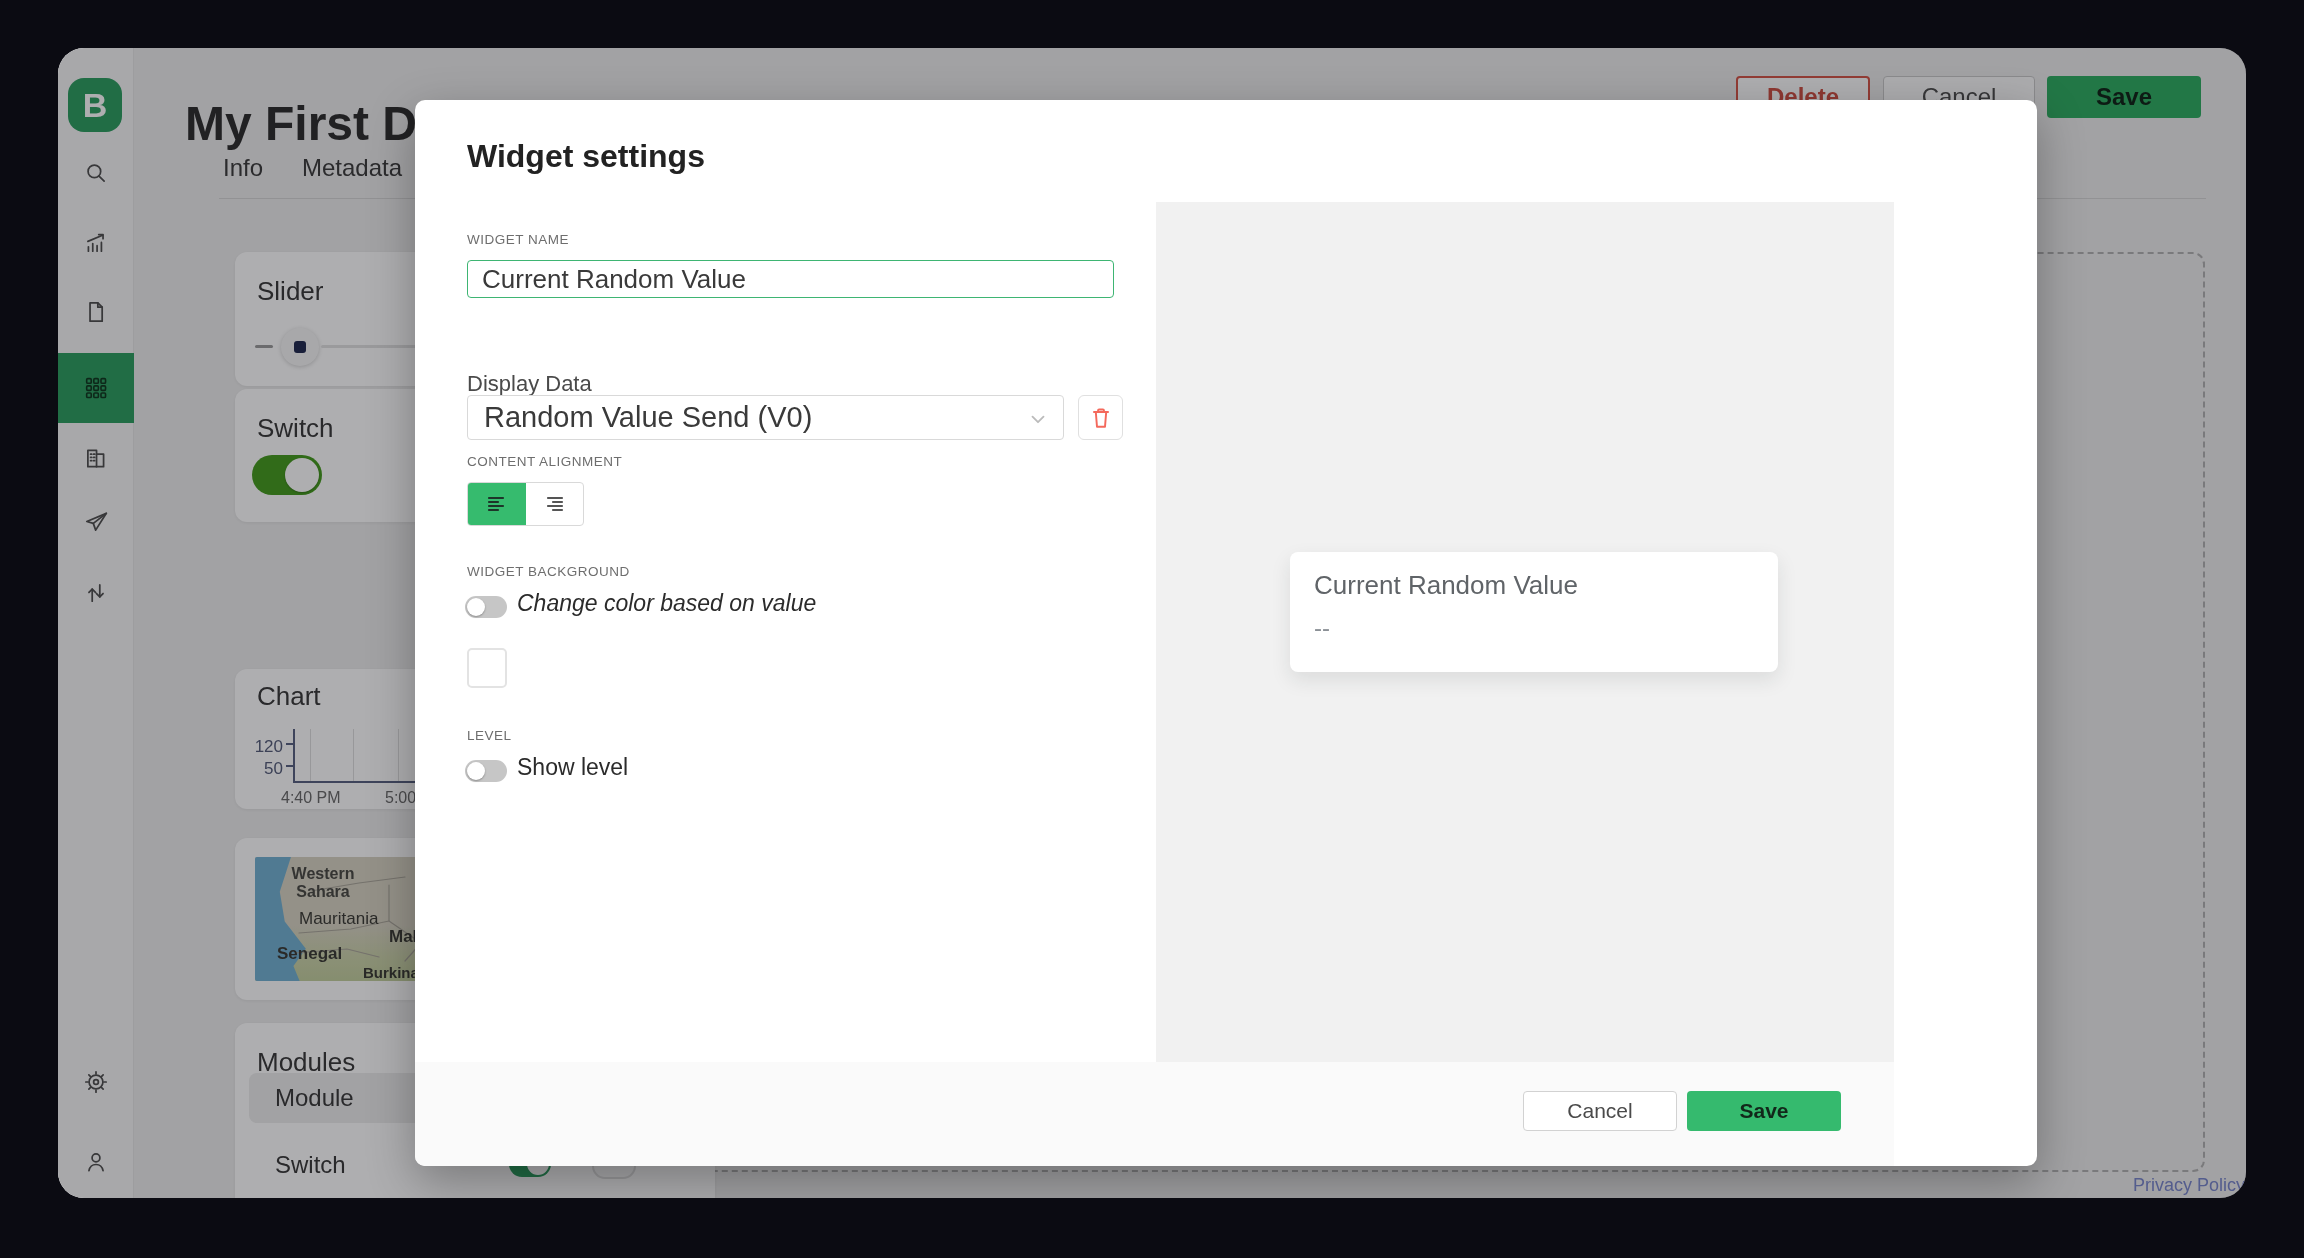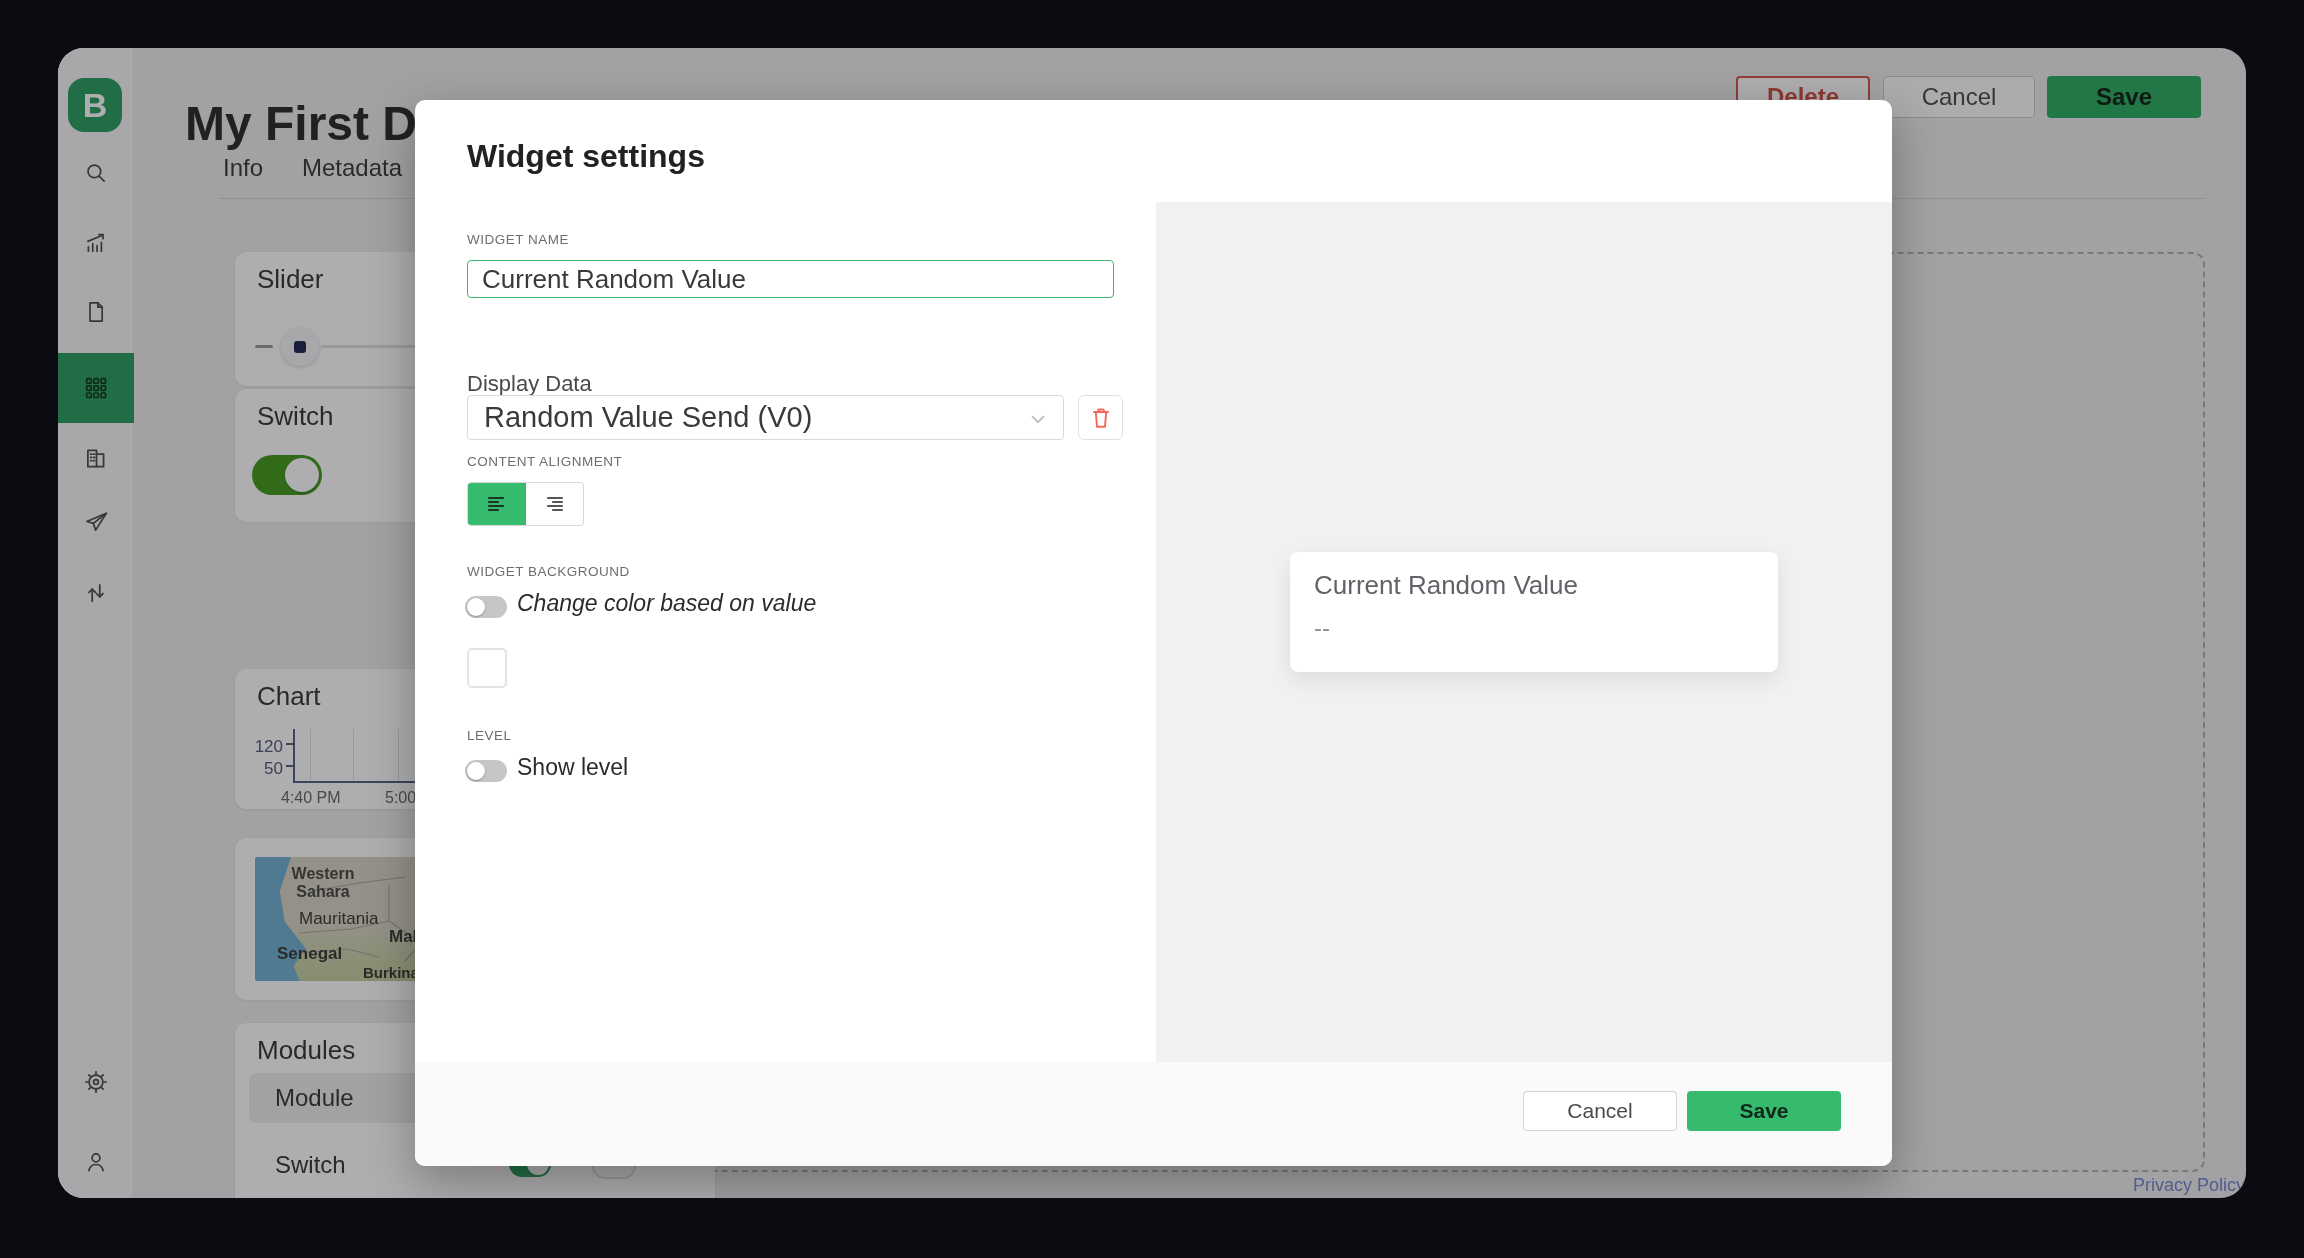--- a/index.html
+++ b/index.html
@@ -35,21 +35,21 @@
 
   
   .canvas-dashed { position:absolute; left:407px; top:204px; width:1740px; height:920px;
                    border:2px dashed #b2b2b2; border-radius:12px; z-index:0; }
   .peek-pill { position:absolute; left:534px; top:1112px; width:44px; height:26px; border-radius:13px;
                background:#fafafa; border:2px solid #dcdcdc; z-index:1;}
 
   
   .card { position:absolute; left:177px; background:#ffffff; border-radius:12px;
           box-shadow:0 1px 3px rgba(0,0,0,.06); z-index:3; overflow:hidden; }
-  .card-title { position:absolute; left:22px; top:12px; font-size:26px; color:#3a3a3a; }
+  .card-title { position:absolute; left:22px; top:24px; font-size:26px; color:#3a3a3a; }
 
   .card.slider { top:204px; width:240px; height:134px; }
   .sl-minus { position:absolute; left:20px; top:93px; width:18px; height:3px; background:#9b9b9b; border-radius:2px;}
   .sl-knob  { position:absolute; left:46px; top:76px; width:38px; height:38px; border-radius:50%;
               background:#f7f7f7; box-shadow:0 1px 4px rgba(0,0,0,.18); }
   .sl-dot   { position:absolute; left:13px; top:13px; width:12px; height:12px; border-radius:3px; background:#222b4f;}
   .sl-track { position:absolute; left:86px; top:93px; width:144px; height:3px; background:#e2e2e2; border-radius:2px;}
 
   .card.switch { top:341px; width:240px; height:133px; }
   .big-toggle { position:absolute; left:17px; top:66px; width:70px; height:40px; border-radius:20px;
@@ -90,21 +90,21 @@
   .mod-row-label { position:absolute; left:40px; top:128px; font-size:24px; color:#3a3a3a; }
   .small-toggle-on { position:absolute; left:274px; top:128px; width:42px; height:26px; border-radius:13px; background:#2d9e60; }
   .small-toggle-on .knob { position:absolute; right:2px; top:2px; width:22px; height:22px; border-radius:50%; background:#fff; }
   .mod-pill { position:absolute; left:357px; top:130px; width:44px; height:26px; border-radius:13px;
               background:#fafafa; border:2px solid #e0e0e0; }
 
   .privacy { position:absolute; left:2075px; top:1127px; font-size:18px; color:#7986cb; z-index:1; cursor:pointer;}
 
   
   .overlay { position:absolute; inset:0; background:rgba(10,10,14,0.33); z-index:10; }
-  .modal { position:absolute; left:357px; top:52px; width:1477px; height:1066px; background:#fff;
+  .modal { position:absolute; left:357px; top:52px; width:1622px; height:1066px; background:#fff;
            border-radius:10px; box-shadow:0 16px 48px rgba(0,0,0,.30); z-index:20; overflow:hidden; }
   .modal-title { position:absolute; left:52px; top:38px; font-size:32px; font-weight:600; color:#222; }
   .preview-panel { position:absolute; left:741px; top:102px; width:738px; height:860px; background:#f1f1f1; }
 
   .field-label { position:absolute; left:52px; font-size:13.5px; letter-spacing:.5px; color:#6e6e6e; }
   .name-input { position:absolute; left:52px; top:160px; width:647px; height:38px; border:1px solid #3eb573;
                 border-radius:4px; padding:0 14px; font-size:26px; color:#3a3a3a; outline:none;
                 font-family:"Liberation Sans","DejaVu Sans",sans-serif; background:#fff;}
   .section-heading { position:absolute; left:52px; top:243px; font-size:22px; color:#4a4a4a;margin-top:28px; }
   .dropdown { position:absolute; left:52px; top:295px; width:597px; height:45px; border:1px solid #d9d9d9;

